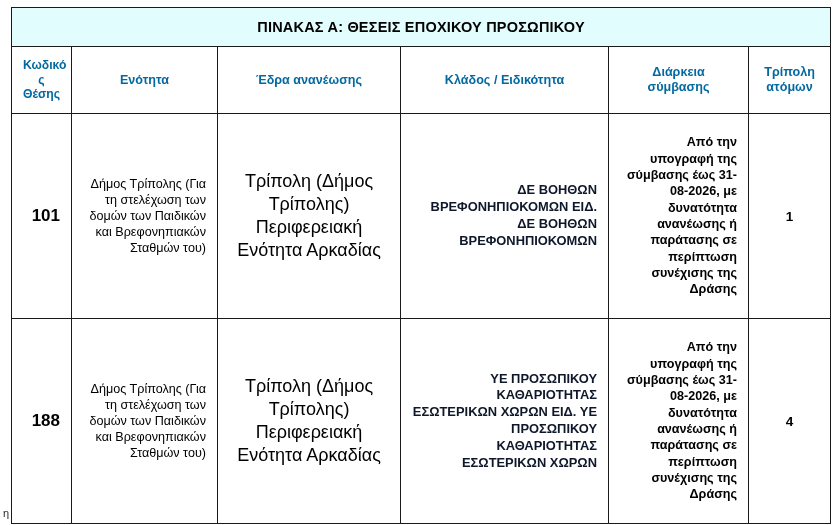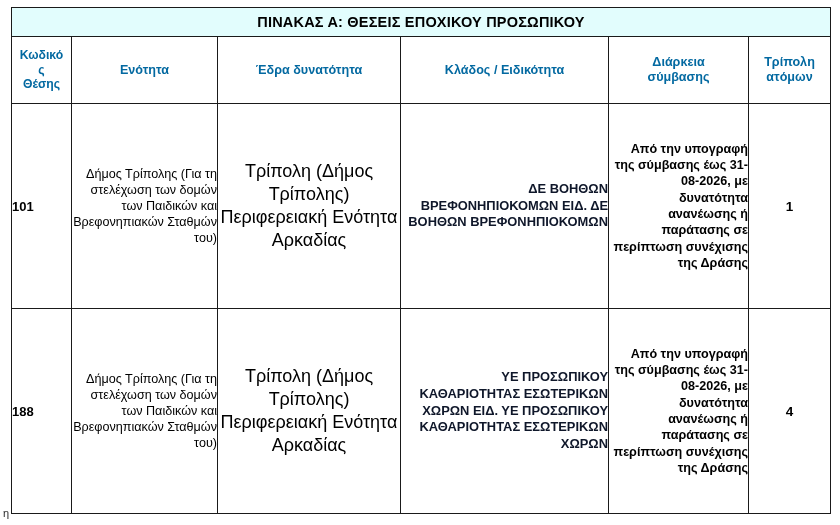--- a/index.html
+++ b/index.html
@@ -25,21 +25,21 @@
   table.announce {
     border-collapse: collapse;
     table-layout: fixed;
     width: 819px;
     background: #ffffff;
   }
 
   table.announce td,
   table.announce th {
     border: 1.6px solid #1a1a1a;
-    padding: 0;
+    padding: 11px;
     vertical-align: middle;
     box-sizing: border-box;
   }
 
   
   .title-cell {
     background: #e2fdfd;
     text-align: center;
     font-weight: bold;
     font-size: 14.5px;
@@ -57,23 +57,23 @@
     font-size: 12.6px;
     color: #0369a1;
     line-height: 1.18;
     padding: 5px 2px 5px 2px;
     height: 67px;
   }
   .hdr-code { font-size: 12.2px; }
 
   
   .c-code {
-    text-align: left;
+    text-align: right;
     font-weight: bold;
-    font-size: 13px;
+    font-size: 17px;
     color: #000000;
   }
   .c-service {
     text-align: right;
     font-weight: normal;
     font-size: 12.6px;
     line-height: 1.28;
     color: #000000;
     padding: 4px 4px;
   }
@@ -146,21 +146,21 @@
       <tr>
         <th class="hdr hdr-code">
           <div>Κωδικό</div>
           <div>ς</div>
           <div>Θέσης</div>
         </th>
         <th class="hdr">
           <div>Ενότητα</div>
         </th>
         <th class="hdr">
-          <div>Έδρα δυνατότητα</div>
+          <div>Έδρα ανανέωσης</div>
         </th>
         <th class="hdr">
           <div>Κλάδος / Ειδικότητα</div>
         </th>
         <th class="hdr">
           <div>Διάρκεια</div>
           <div>σύμβασης</div>
         </th>
         <th class="hdr">
           <div>Τρίπολη</div>

